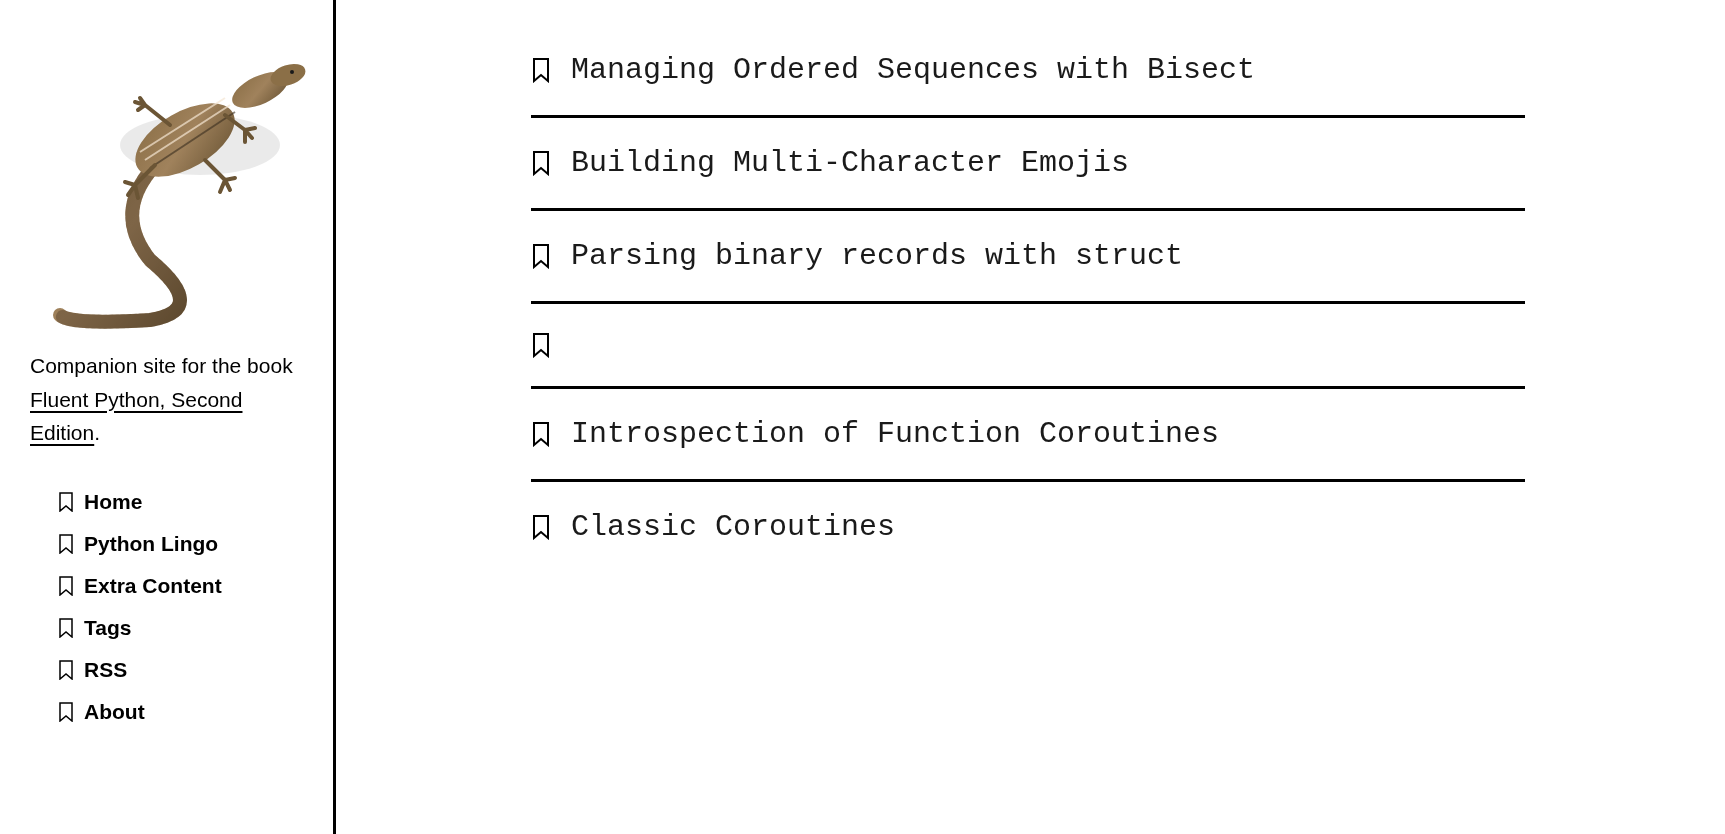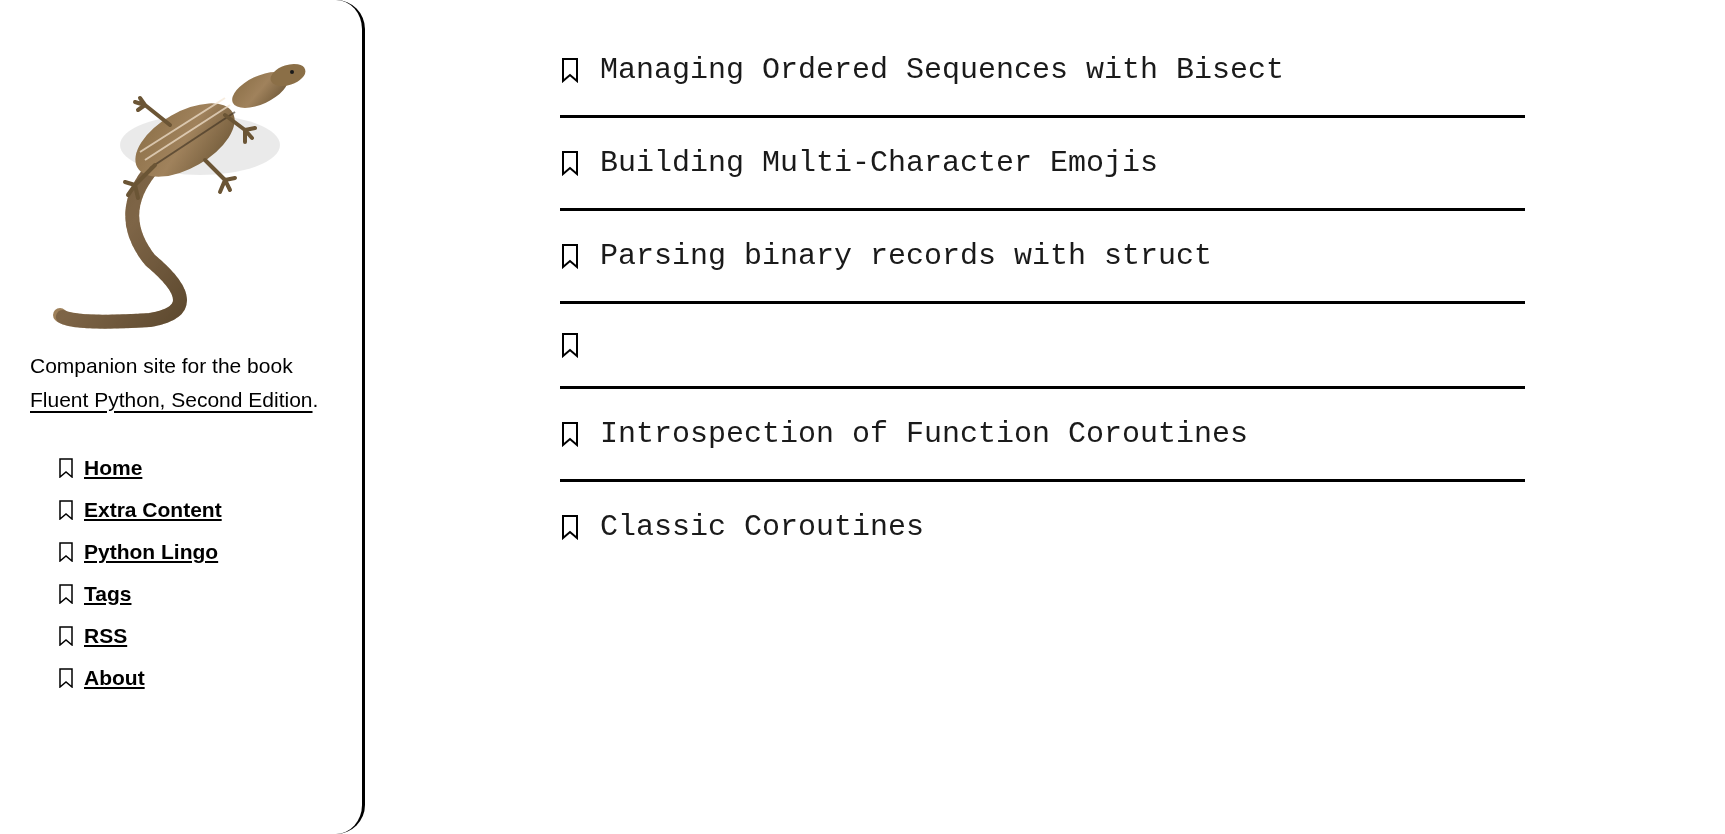--- a/index.html
+++ b/index.html
@@ -10,47 +10,45 @@
     body {
       font-family: Arial, Helvetica, sans-serif;
       background: #ffffff;
       color: #000000;
       width: 1725px;
       height: 834px;
       overflow: hidden;
       display: flex;
     }
     .sidebar {
-      width: 365px;
+      width: 336px;
       border-right: 3px solid #000000;
       padding: 30px 30px 30px 30px;
       display: flex;
       flex-direction: column;
-      border-radius: 29px;
     }
     .logo-area {
       margin-bottom: 15px;
     }
     .lizard-svg {
       width: 300px;
       height: 300px;
     }
     .description {
       font-size: 21px;
       line-height: 1.6;
       margin-bottom: 40px;
     }
     .description .book-link {
       text-decoration: underline;
       text-underline-offset: 4px;
     }
     .nav-list {
       list-style: none;
       padding-left: 28px;
-      text-decoration: underline;
     }
     .nav-item {
       display: flex;
       align-items: center;
       gap: 10px;
       margin-bottom: 18px;
       cursor: pointer;
     }
     .nav-item .bookmark-icon-small {
       flex-shrink: 0;
@@ -133,27 +131,27 @@
     <li class="nav-item">
       <svg class="bookmark-icon-small" width="16" height="20" viewBox="0 0 16 20">
           <path d="M2 1 L14 1 L14 19 L8 14 L2 19 Z" fill="none" stroke="#000" stroke-width="1.5"></path>
         </svg>
       <span class="nav-label">Home</span>
     </li>
     <li class="nav-item">
       <svg class="bookmark-icon-small" width="16" height="20" viewBox="0 0 16 20">
           <path d="M2 1 L14 1 L14 19 L8 14 L2 19 Z" fill="none" stroke="#000" stroke-width="1.5"></path>
         </svg>
+      <span class="nav-label">Python Lingo</span>
+    </li>
+    <li class="nav-item">
+      <svg class="bookmark-icon-small" width="16" height="20" viewBox="0 0 16 20">
+          <path d="M2 1 L14 1 L14 19 L8 14 L2 19 Z" fill="none" stroke="#000" stroke-width="1.5"></path>
+        </svg>
       <span class="nav-label">Extra Content</span>
-    </li>
-    <li class="nav-item">
-      <svg class="bookmark-icon-small" width="16" height="20" viewBox="0 0 16 20">
-          <path d="M2 1 L14 1 L14 19 L8 14 L2 19 Z" fill="none" stroke="#000" stroke-width="1.5"></path>
-        </svg>
-      <span class="nav-label">Python Lingo</span>
     </li>
     <li class="nav-item">
       <svg class="bookmark-icon-small" width="16" height="20" viewBox="0 0 16 20">
           <path d="M2 1 L14 1 L14 19 L8 14 L2 19 Z" fill="none" stroke="#000" stroke-width="1.5"></path>
         </svg>
       <span class="nav-label">Tags</span>
     </li>
     <li class="nav-item">
       <svg class="bookmark-icon-small" width="16" height="20" viewBox="0 0 16 20">
           <path d="M2 1 L14 1 L14 19 L8 14 L2 19 Z" fill="none" stroke="#000" stroke-width="1.5"></path>

